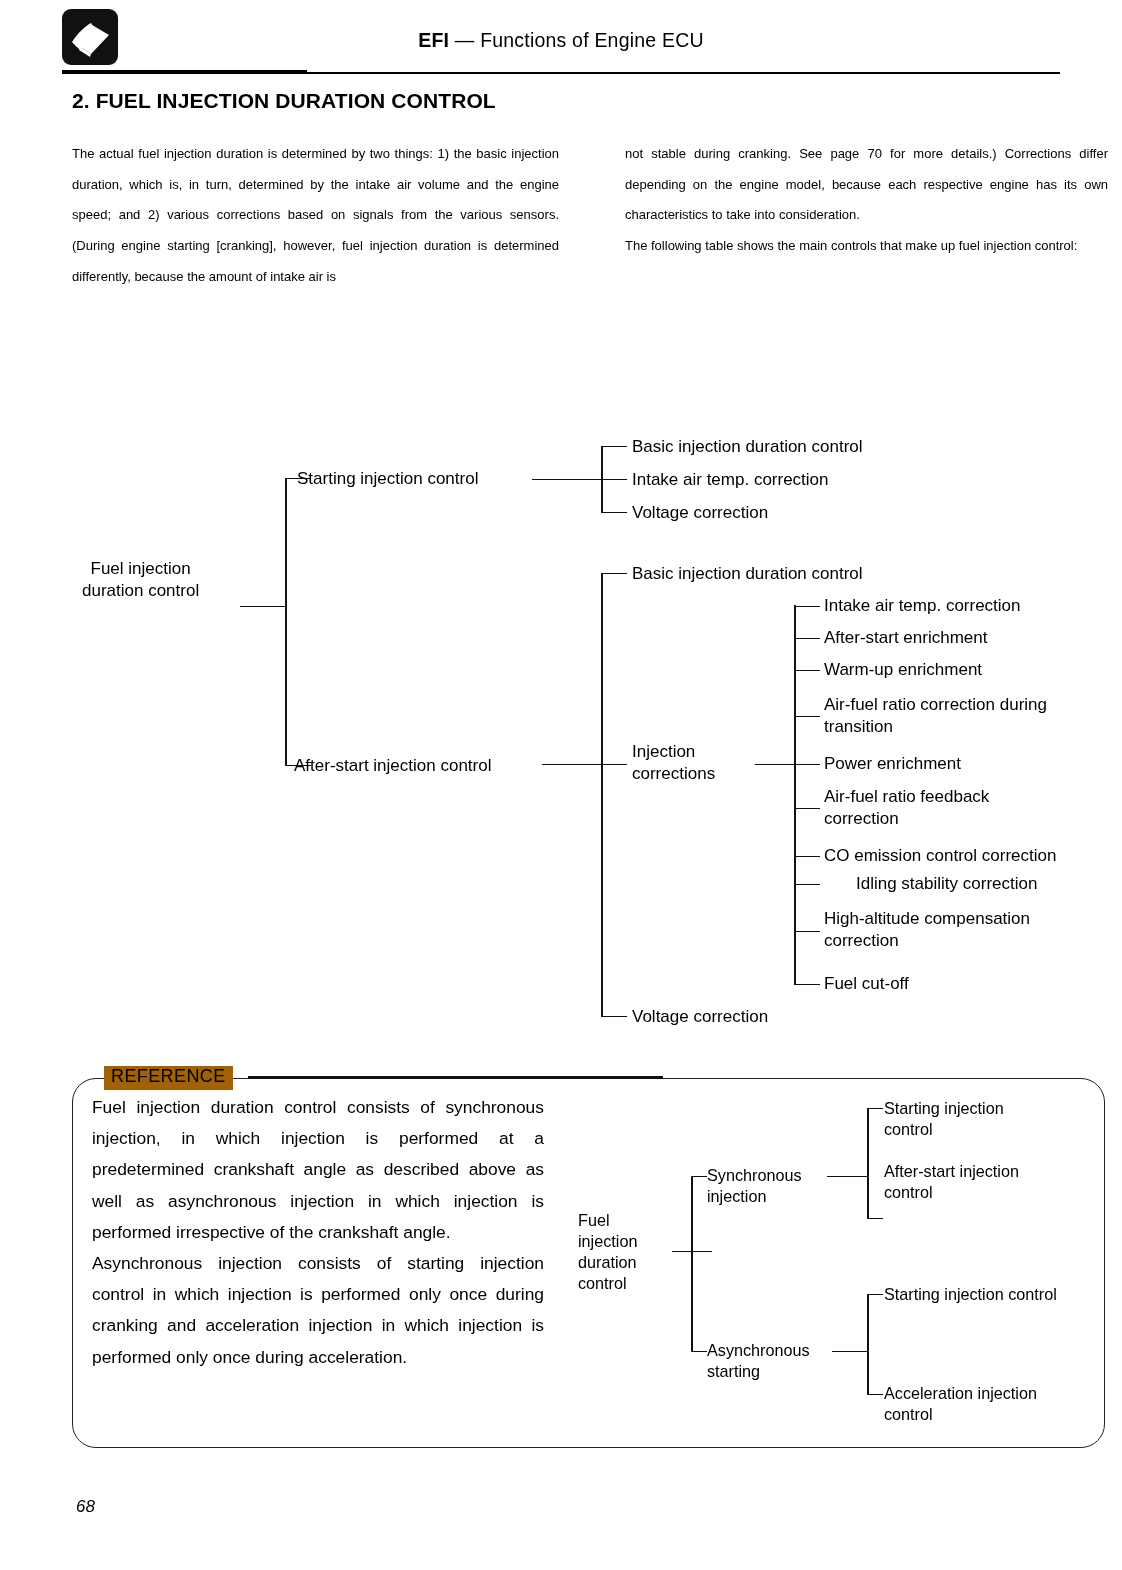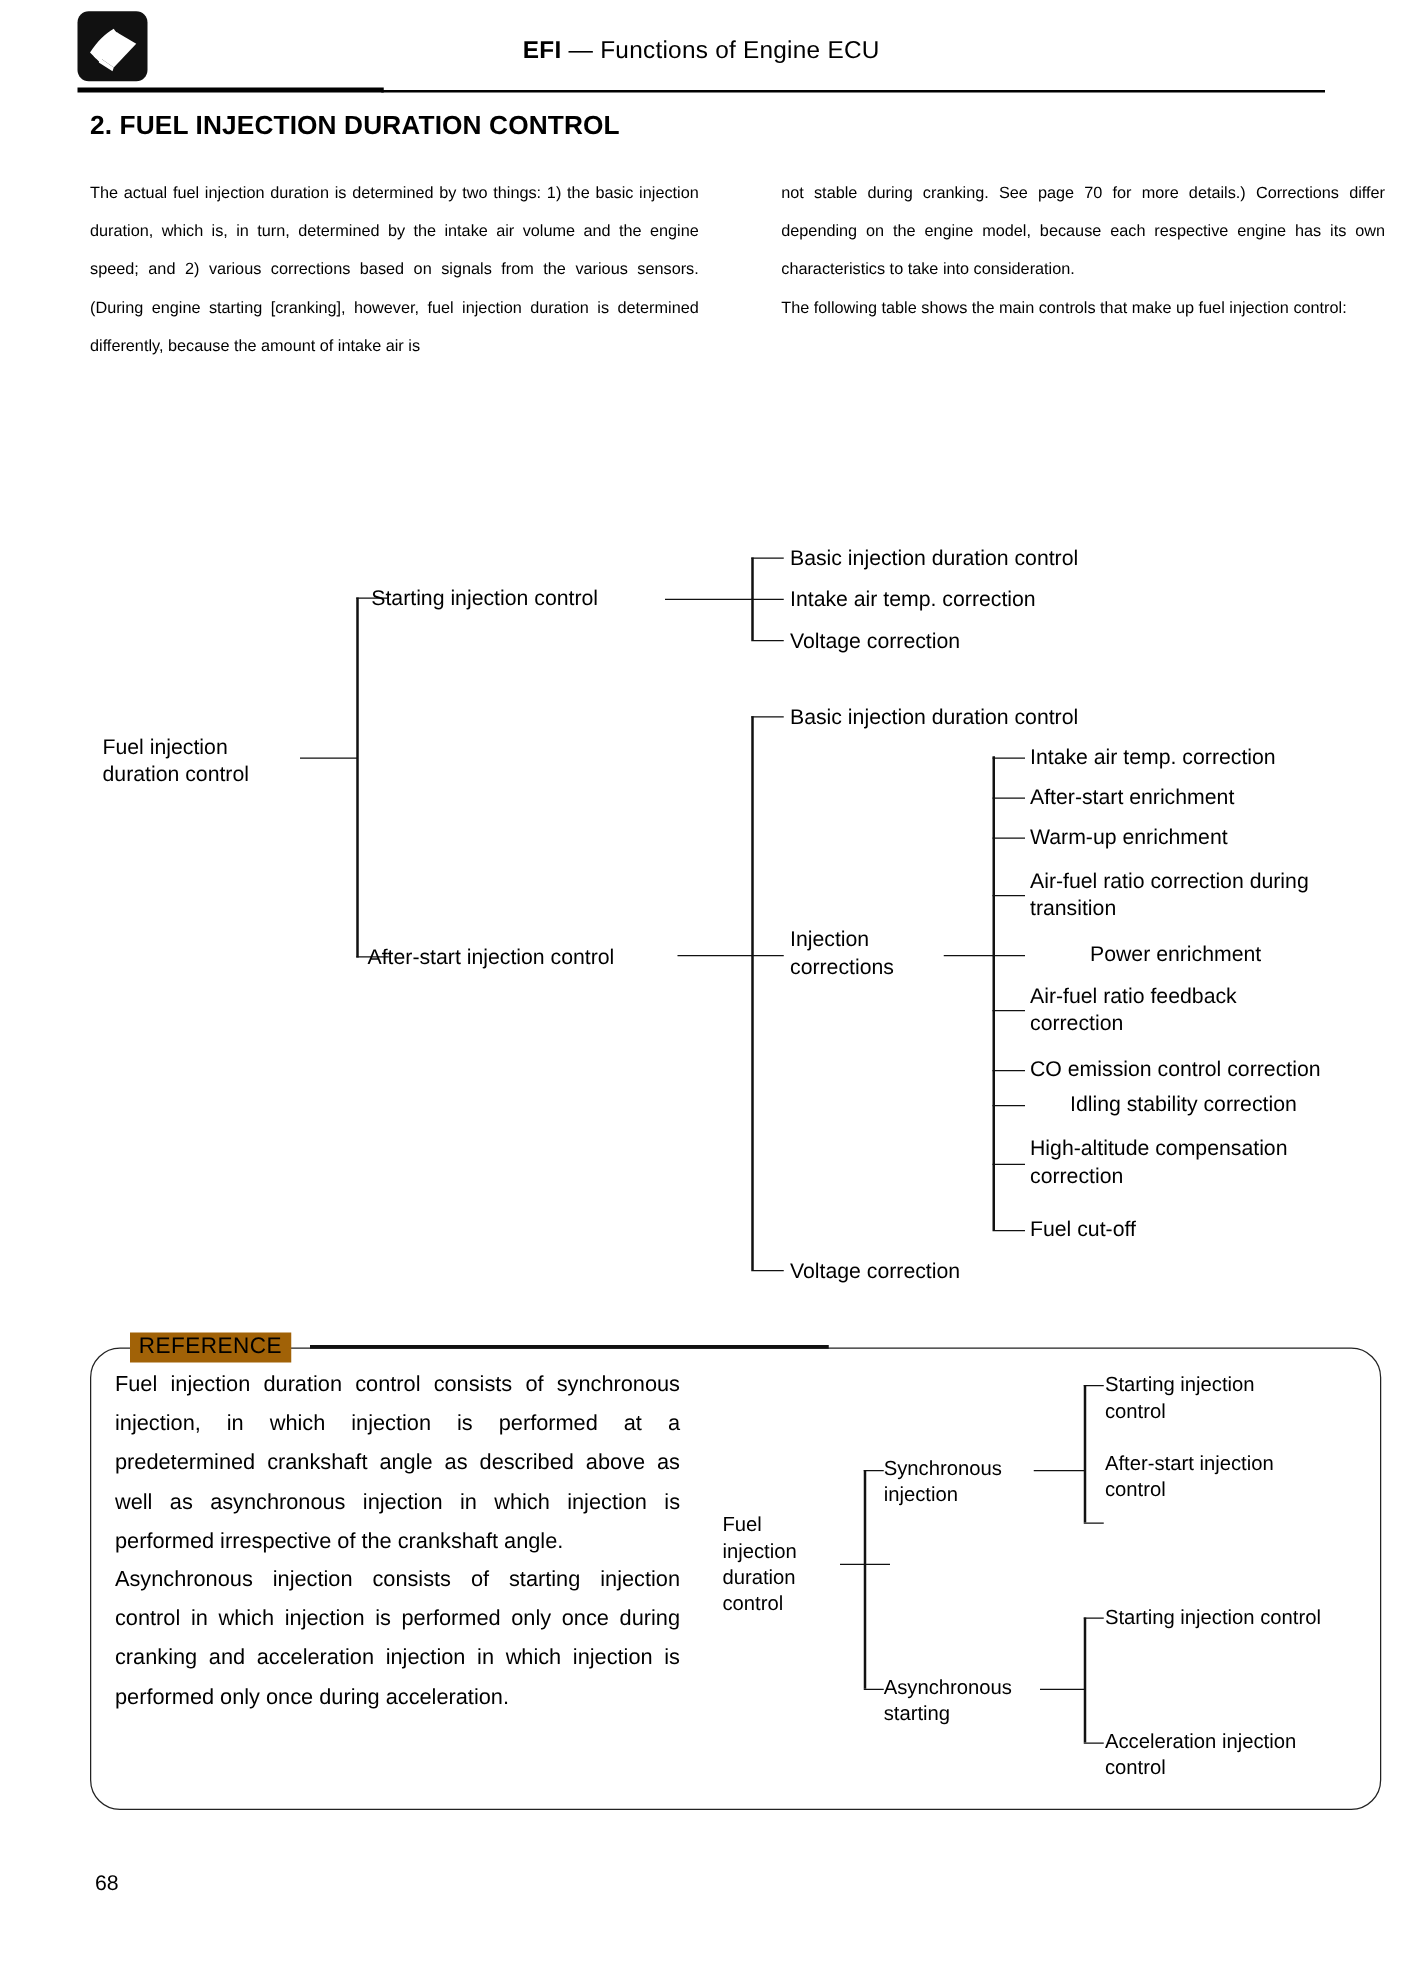--- a/index.html
+++ b/index.html
@@ -136,20 +136,21 @@
     font-size: 16.2px;
     line-height: 21px;
     white-space: pre-line;
   }
 
   
   #page-number {
     position: absolute;
     left: 76px; top: 1497px;
     font-size: 17px;
+    font-style: italic;
   }
 </style>
 </head>
 <body>
 
 <div id="page-header">
   <div id="header-logo">
     <svg width="56" height="56" viewBox="0 0 56 56" aria-hidden="true">
       <path d="M10 33 C16 24, 22 18, 29 14 L33 20 C26 24, 20 30, 15 38 Z" fill="#ffffff"></path>
       <path d="M13 36 C19 27, 25 21, 32 17 L36 23 C29 27, 23 33, 18 41 Z" fill="#ffffff"></path>
@@ -169,21 +170,21 @@
 <div id="body-col-left" class="body-col">
   <p>The actual fuel injection duration is determined by two things: 1) the basic injection duration, which is, in turn, determined by the intake air volume and the engine speed; and 2) various corrections based on signals from the various sensors. (During engine starting [cranking], however, fuel injection duration is determined differently, because the amount of intake air is</p>
 </div>
 <div id="body-col-right" class="body-col">
   <p>not stable during cranking. See page 70 for more details.) Corrections differ depending on the engine model, because each respective engine has its own characteristics to take into consideration.</p>
   <p class="nojust">The following table shows the main controls that make up fuel injection control:</p>
 </div>
 
 <div id="main-diagram">
 
-  <div class="tnode" style="left:82px; top:587px;">Fuel injection
+  <div class="tnode" style="left:82px; top:558px;text-align:center;">Fuel injection
 duration control</div>
 
   <div class="ln lnh" style="left:240px; top:605.5px; width:46px;"></div>
   <div class="ln lnv" style="left:285px; top:478px; height:288px;"></div>
   <div class="ln lnh" style="left:285px; top:477.5px; width:26px;"></div>
   <div class="ln lnh" style="left:285px; top:764.5px; width:26px;"></div>
 
   <div class="tnode" style="left:297px; top:468px;">Starting injection control</div>
   <div class="tnode" style="left:294px; top:755px;">After-start injection control</div>
 
@@ -220,21 +221,21 @@
   <div class="ln lnh" style="left:794px; top:855.5px; width:26px;"></div>
   <div class="ln lnh" style="left:794px; top:883.5px; width:26px;"></div>
   <div class="ln lnh" style="left:794px; top:930.5px; width:26px;"></div>
   <div class="ln lnh" style="left:794px; top:983.5px; width:26px;"></div>
 
   <div class="tnode" style="left:824px; top:595px;">Intake air temp. correction</div>
   <div class="tnode" style="left:824px; top:627px;">After-start enrichment</div>
   <div class="tnode" style="left:824px; top:659px;">Warm-up enrichment</div>
   <div class="tnode" style="left:824px; top:694px;">Air-fuel ratio correction during
 transition</div>
-  <div class="tnode" style="left:824px; top:753px;margin-left:48px;">Power enrichment</div>
+  <div class="tnode" style="left:824px; top:753px;">Power enrichment</div>
   <div class="tnode" style="left:824px; top:786px;">Air-fuel ratio feedback
 correction</div>
   <div class="tnode" style="left:824px; top:845px;">CO emission control correction</div>
   <div class="tnode" style="left:824px; top:873px;margin-left:32px;">Idling stability correction</div>
   <div class="tnode" style="left:824px; top:908px;">High-altitude compensation
 correction</div>
   <div class="tnode" style="left:824px; top:973px;">Fuel cut-off</div>
 </div>
 
 <div id="reference-box"></div>

